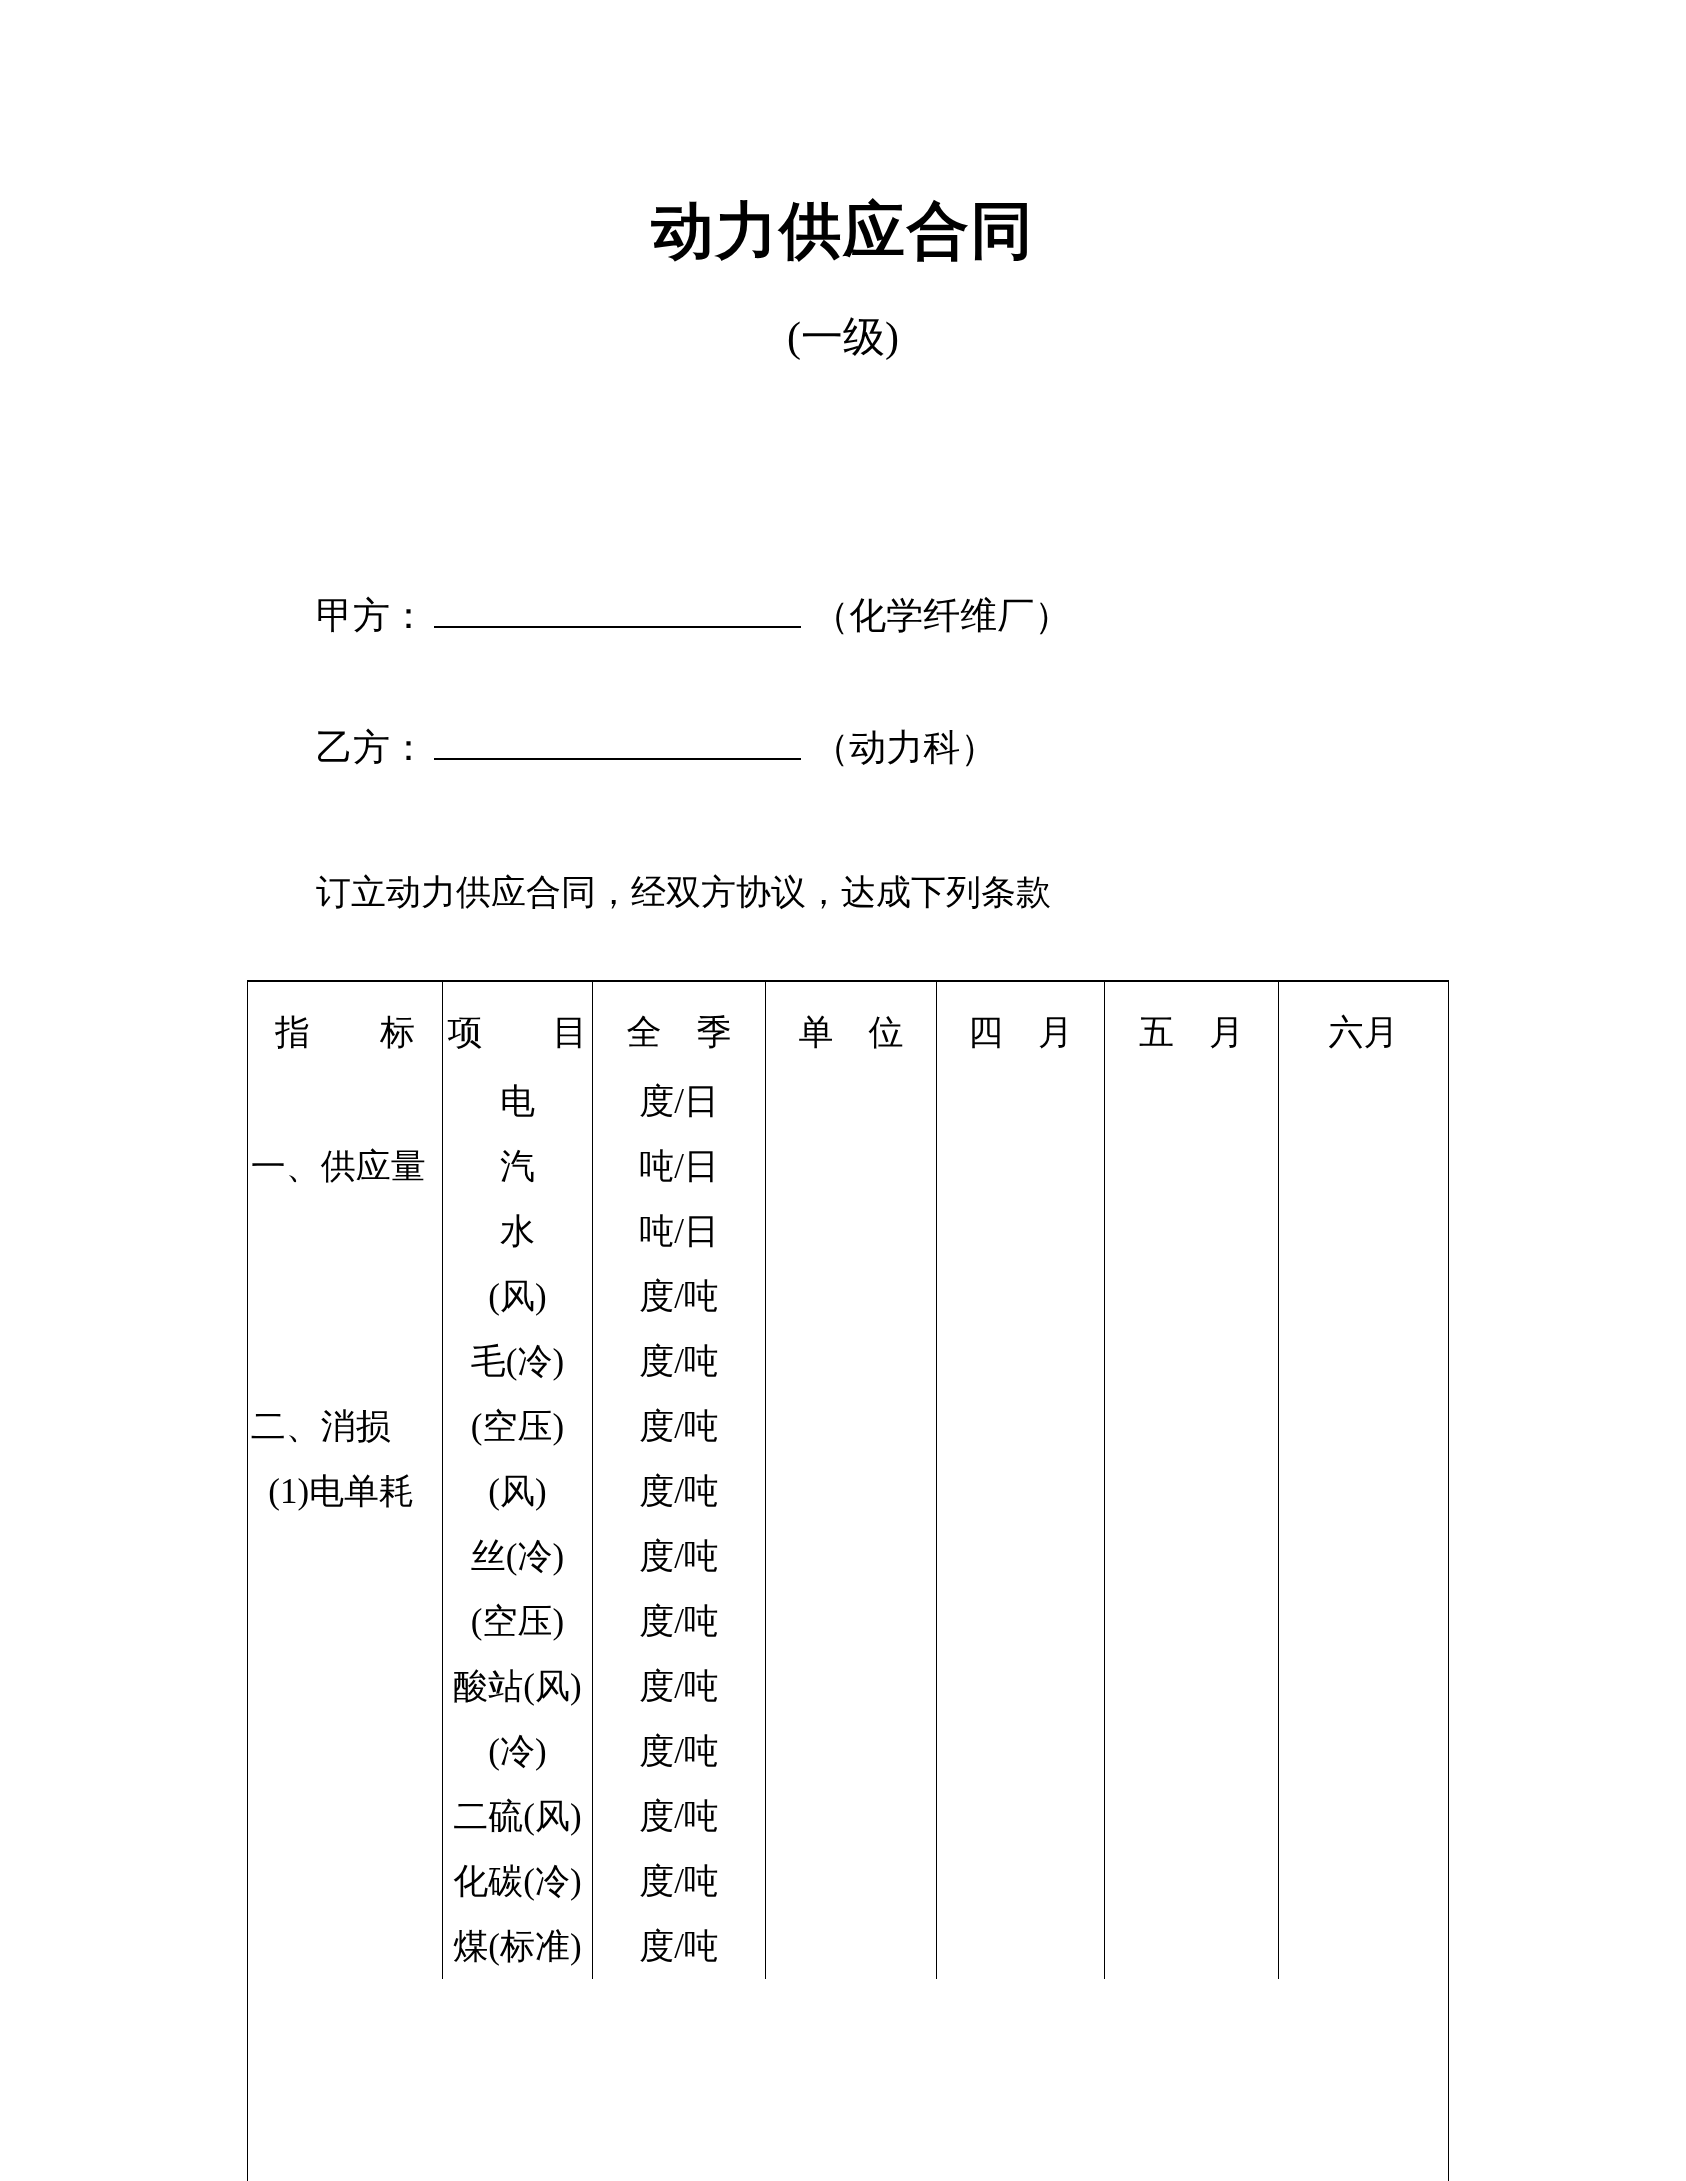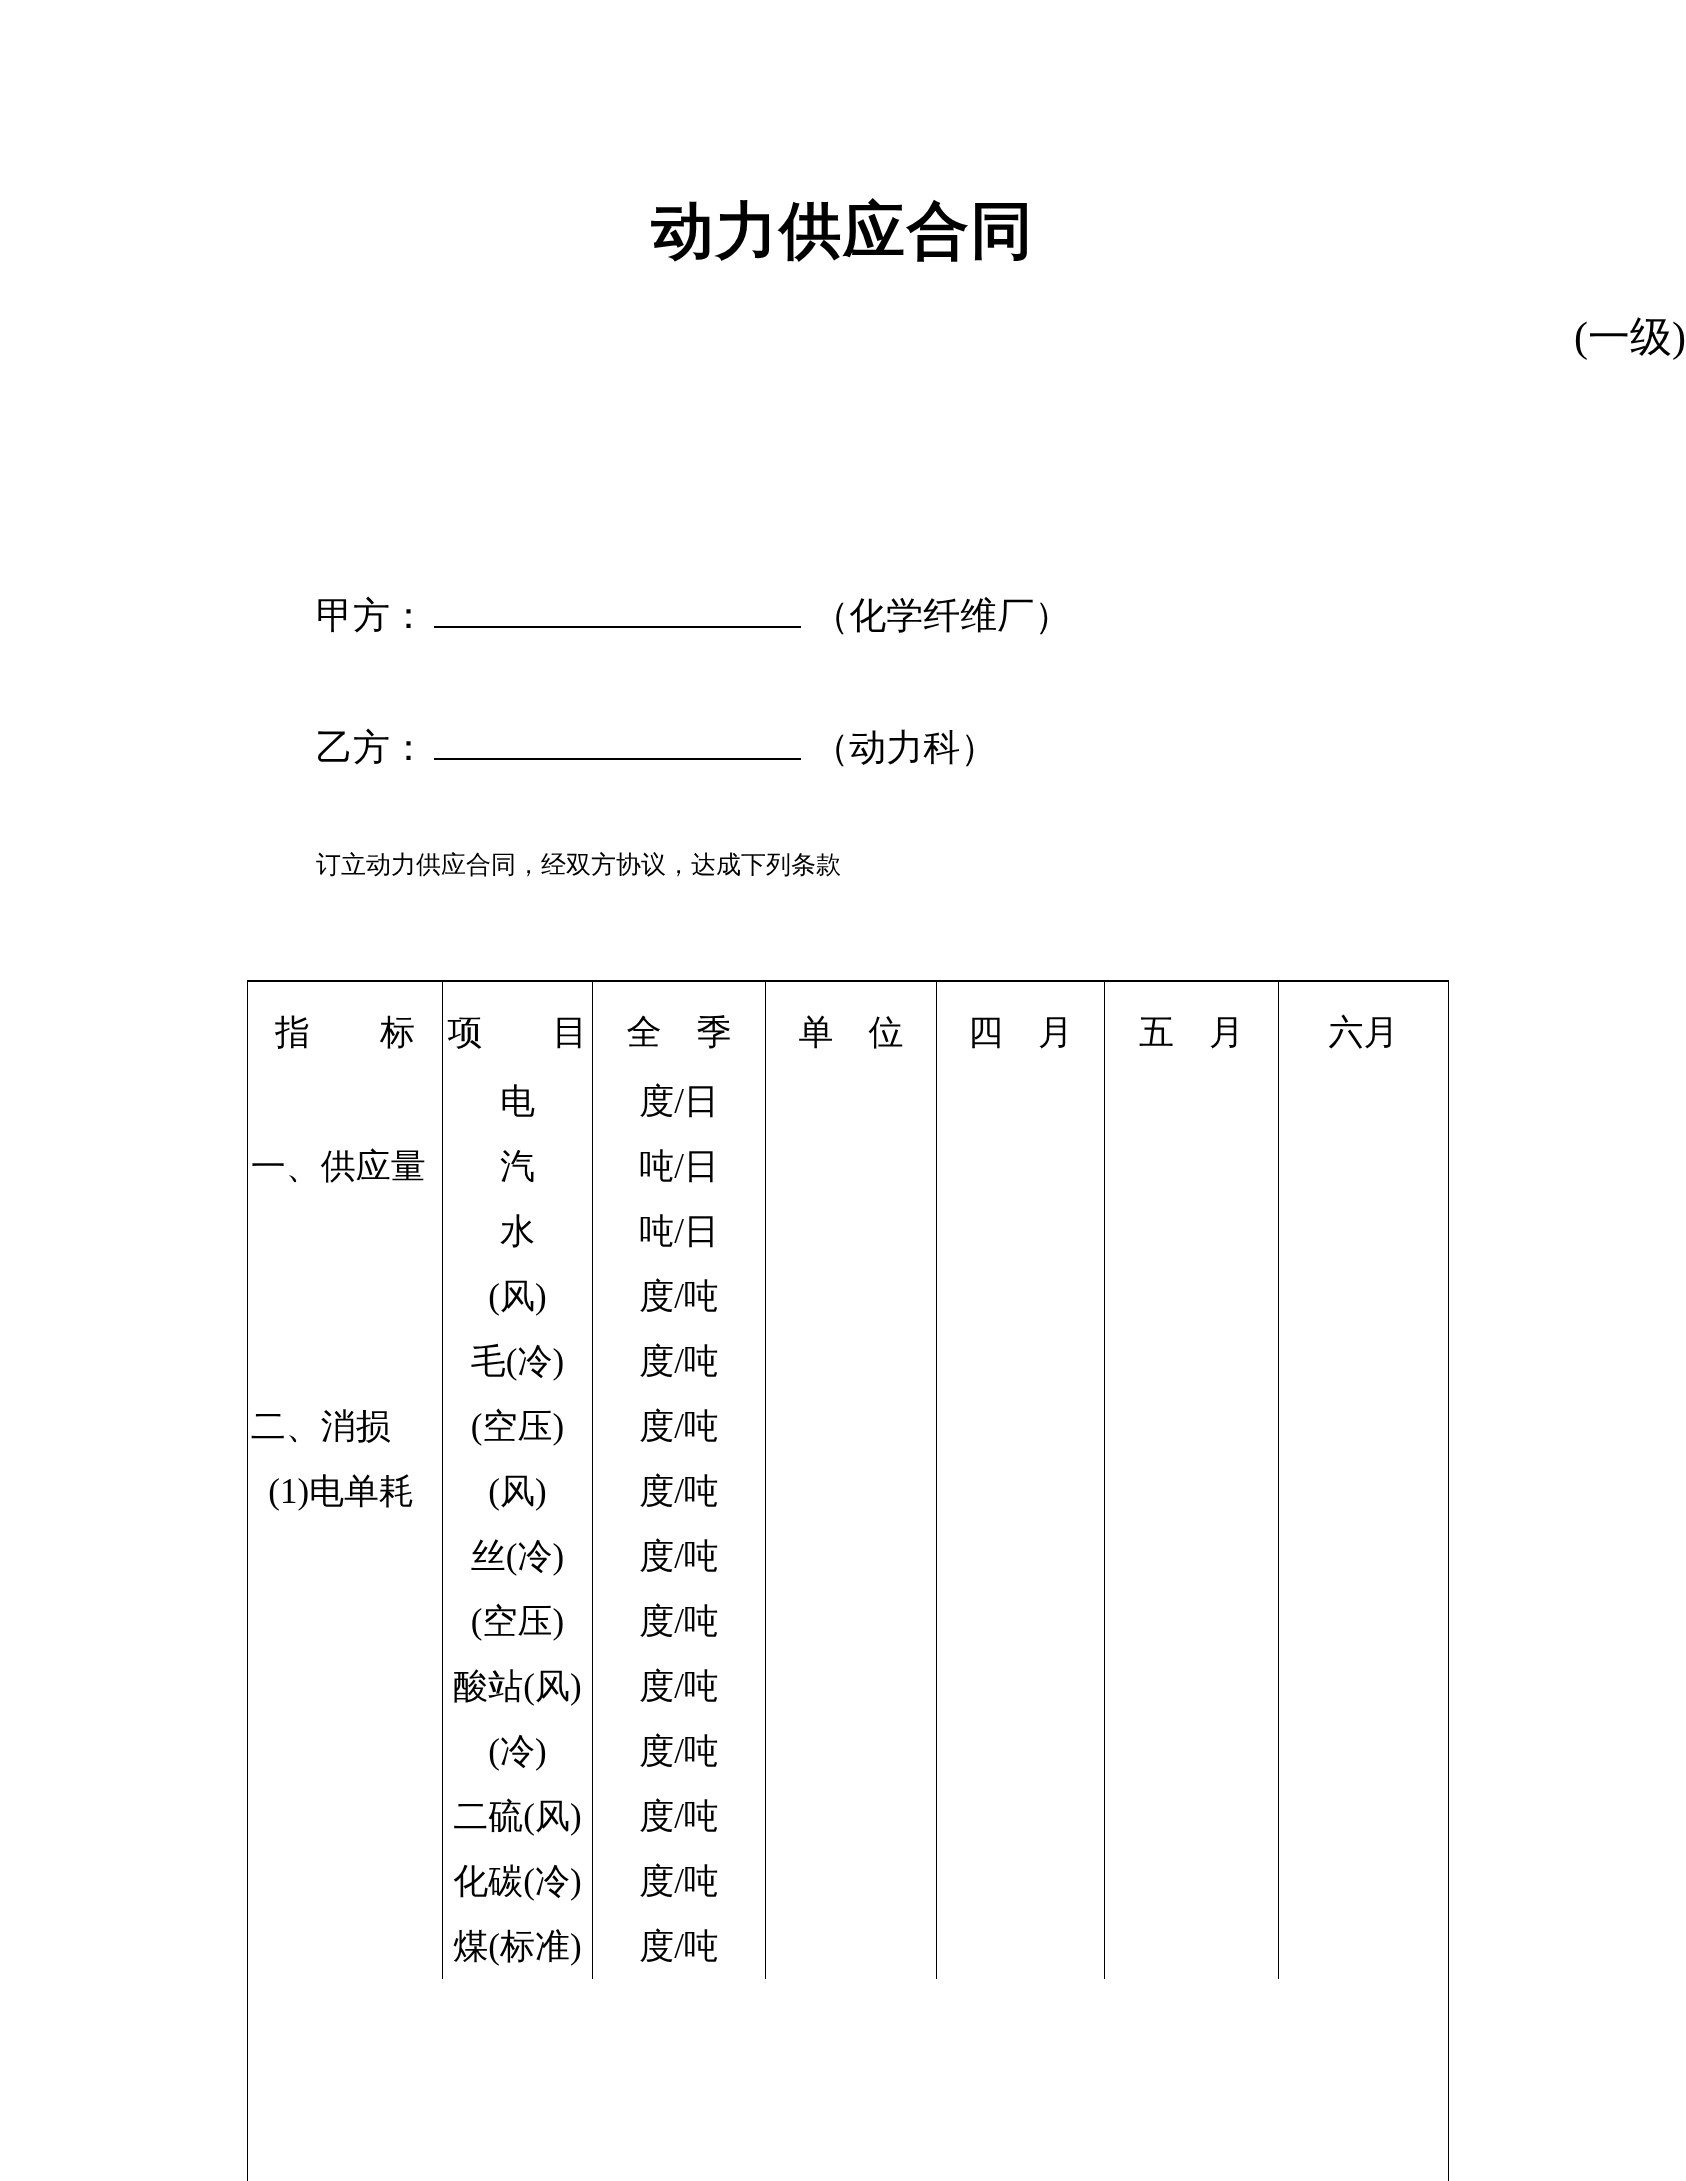--- a/index.html
+++ b/index.html
@@ -15,38 +15,38 @@
   .doc-title{
     position:absolute;top:200px;left:0;width:100%;
     text-align:center;
     font-family:"DejaVu Sans","Liberation Sans",sans-serif;
     font-weight:700;
     font-size:62px;line-height:1;
     letter-spacing:1.8px;
   }
   .doc-subtitle{
     position:absolute;top:316px;left:0;width:100%;
-    text-align:right;
+    text-align:center;
     font-size:42px;line-height:1;
   }
   .party-line{
     position:absolute;left:316px;
     font-size:37px;line-height:1;white-space:nowrap;
   }
   .party-a{top:597px;}
   .party-b{top:729px;}
   .blank-line{
     display:inline-block;
     width:367px;height:3.7px;
     border-bottom:2.8px solid #000;
     margin:0 11px 0 7.3px;
   }
   .intro-par{
-    position:absolute;left:316px;top:852px;
-    font-size:25px;line-height:1;white-space:nowrap;
+    position:absolute;left:316px;top:875px;
+    font-size:35px;line-height:1;white-space:nowrap;
   }
   .ctable{
     position:absolute;left:247px;top:980px;
     width:1202px;height:1217px;
     box-sizing:border-box;
     border:2.8px solid #000;
     border-left-width:1.8px;border-right-width:1.8px;
     display:grid;
     grid-template-columns:195px 150px 173px 171px 168px 174px 169px;
     grid-template-rows:87px repeat(14,65px);

